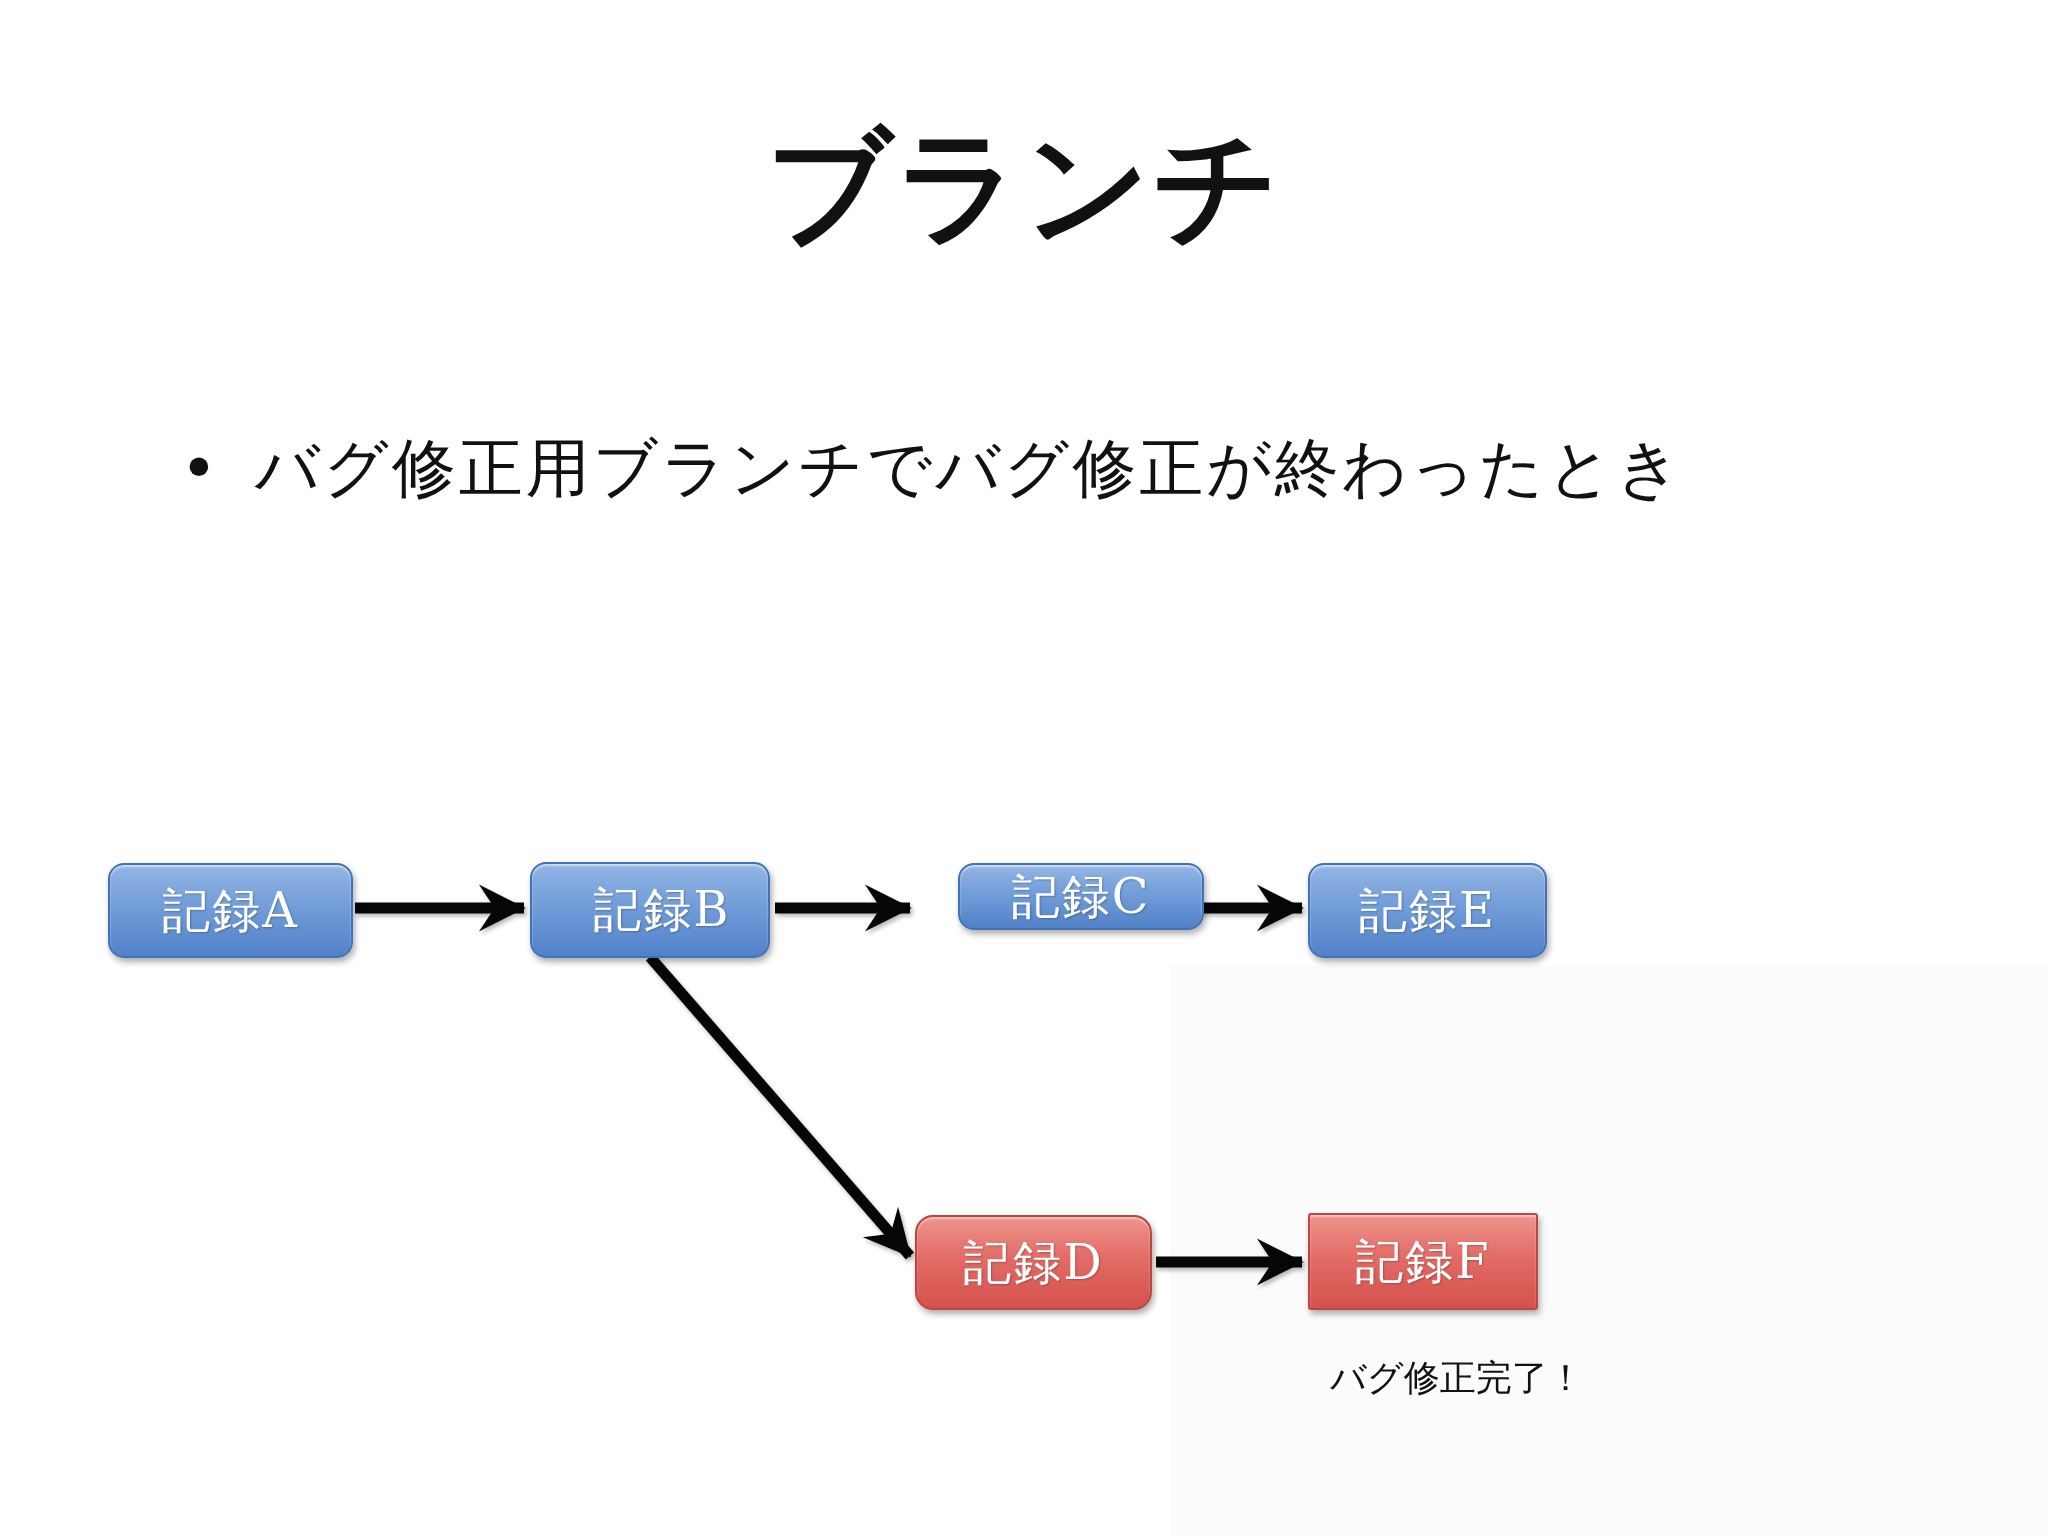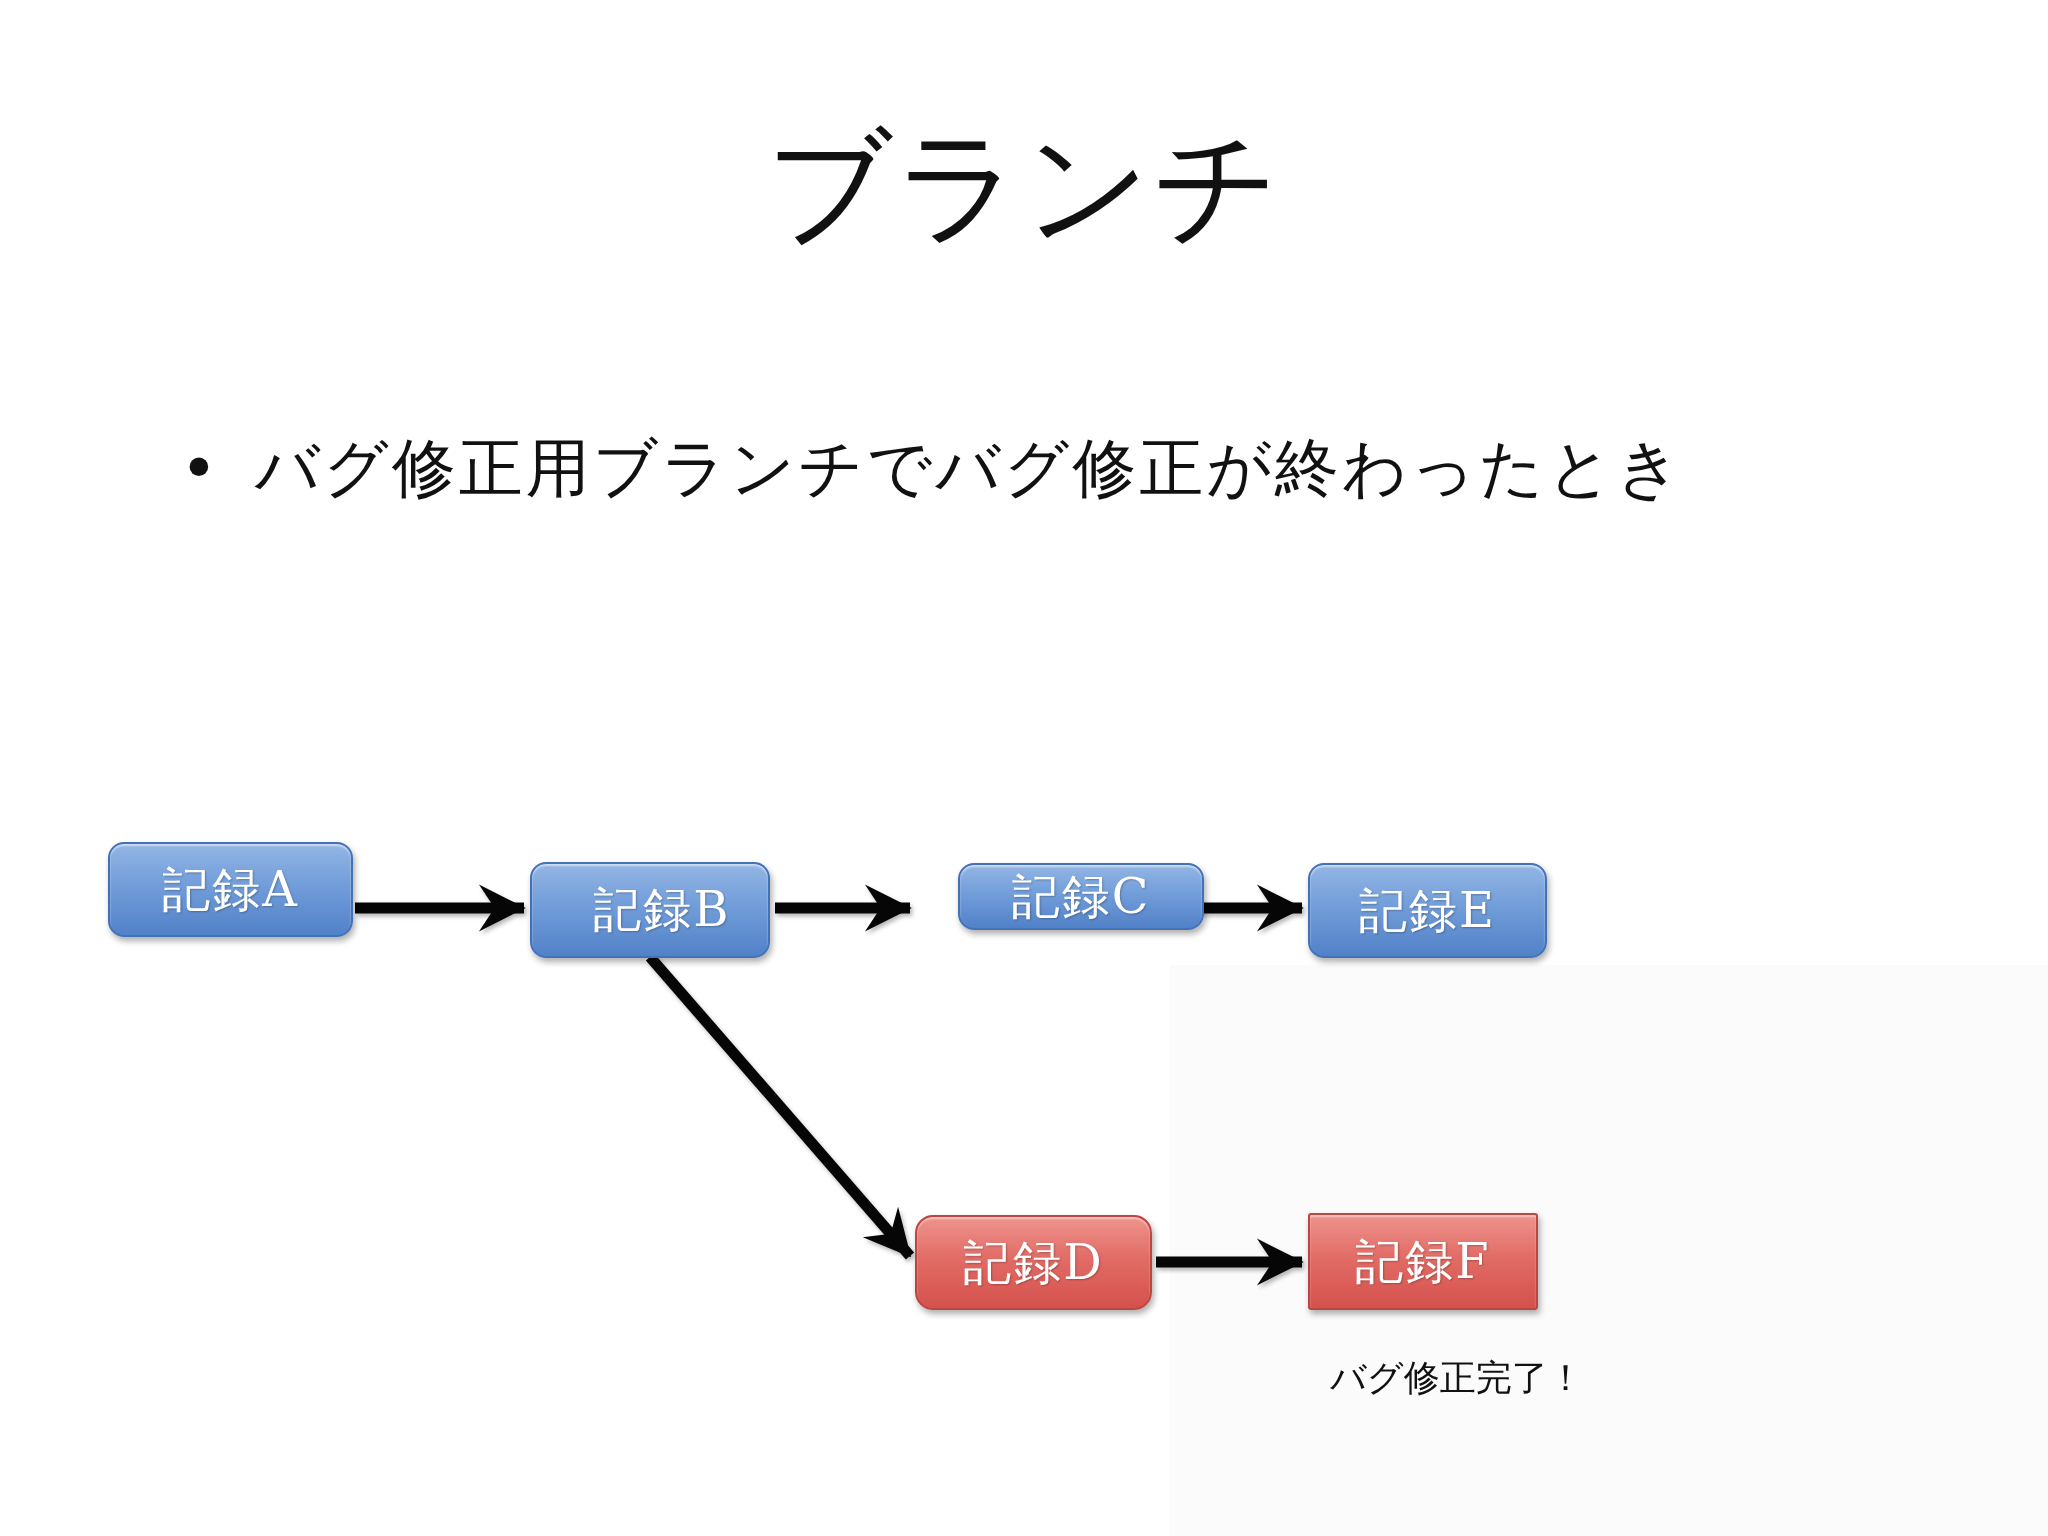--- a/index.html
+++ b/index.html
@@ -15,21 +15,21 @@
     position:absolute;
     left:1170px;top:965px;right:0;bottom:0;
     background:#fbfbfb;
   }
   .title{
     position:absolute;
     left:0;right:0;top:124px;
     margin:0;
     text-align:center;
     font-size:124px;
-    font-weight:400;
+    font-weight:700;
     line-height:1;
     letter-spacing:2px;
   }
   .bullet-line{
     position:absolute;
     left:180px;top:436px;
     display:flex;
     align-items:flex-start;
     font-size:64px;
     line-height:1;
@@ -61,21 +61,21 @@
     background:linear-gradient(180deg,#93b5e4 0%,#749fda 42%,#5181c8 100%);
     border:2px solid #4472b8;
     border-radius:16px;
     box-shadow:2px 4px 6px rgba(0,0,0,0.32), inset 0 2px 2px rgba(255,255,255,0.55);
   }
   .node.red{
     background:linear-gradient(180deg,#ee938d 0%,#e26c66 45%,#d5514d 100%);
     border:2px solid #bb4742;
     box-shadow:2px 4px 6px rgba(0,0,0,0.32), inset 0 2px 2px rgba(255,255,255,0.45);
   }
-  .node-a{left:108px;top:842px;width:245px;height:95px;}
+  .node-a{left:108px;top:863px;width:245px;height:95px;}
   .node-b{left:530px;top:862px;width:240px;height:96px;padding-left:24px;}
   .node-c{left:914px;top:863px;width:246px;height:67px;margin-left:44px;}
   .node-e{left:1308px;top:863px;width:239px;height:95px;}
   .node-d{left:915px;top:1215px;width:237px;height:95px;border-radius:18px;}
   .node-f{left:1308px;top:1213px;width:230px;height:97px;border-radius:3px;}
   .caption{
     position:absolute;
     left:1330px;top:1360px;
     font-size:36px;
     line-height:1;

